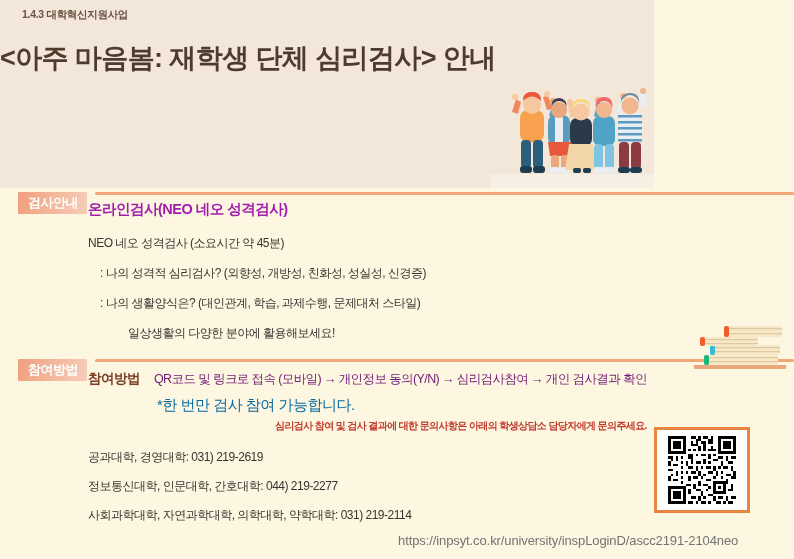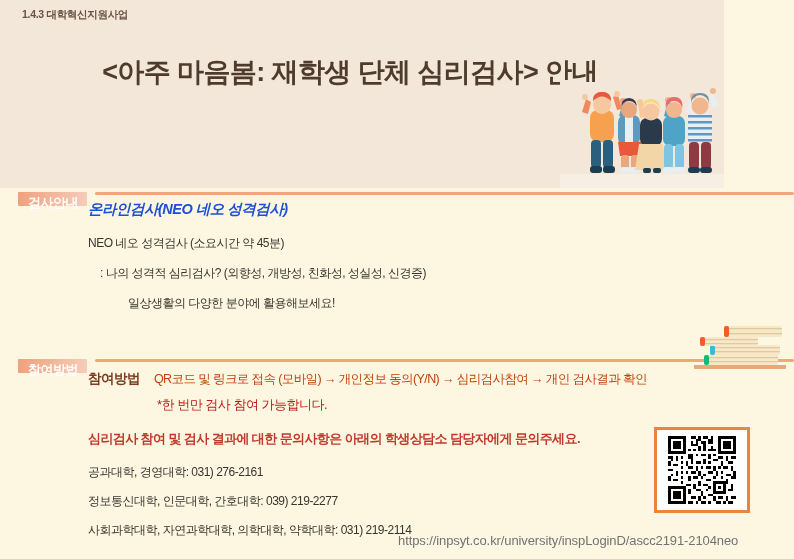--- a/index.html
+++ b/index.html
@@ -14,38 +14,38 @@
     font-family: "Liberation Sans", "DejaVu Sans", sans-serif;
     background: #fdf6e0;
     position: relative;
     -webkit-font-smoothing: antialiased;
   }
 
   
   .header-band {
     position: absolute;
     left: 0; top: 0;
-    width: 724px;
+    width: 654px;
     height: 188px;
     background: #f3e7da;
     overflow: hidden;
   }
   .kicker {
     position: absolute;
     left: 22px; top: 8px;
     font-size: 10.5px;
     font-weight: 700;
     color: #6a5244;
     letter-spacing: -0.3px;
   }
   .main-title {
     position: absolute;
-    left: 0; top: 54px;
+    left: 0; top: 40px;
     width: 700px;
-    text-align: center;
+    text-align: left;
     font-size: 27px;
     font-weight: 700;
     color: #4e3b2e;
     letter-spacing: -0.6px;
     white-space: nowrap;
   }
 
   
   .people-art {
     position: absolute;
@@ -60,44 +60,43 @@
     height: 3px;
     background: #f0a878;
     border-radius: 2px;
   }
   .rule.one  { left: 95px;  top: 192px; width: 699px; }
   .rule.two  { left: 95px;  top: 359px; width: 699px; }
 
   
   .badge {
     position: absolute;
-    height: 14px;
+    height: 22px;
     line-height: 22px;
     padding: 0 9px 0 10px;
     font-size: 13px;
     font-weight: 700;
     color: #ffffff;
     letter-spacing: -0.5px;
     background: linear-gradient(100deg, #f0a07e 0%, #f3b99e 55%, #f6cdba 100%);
     border-radius: 1px 1px 1px 1px;
     white-space: nowrap;
     box-sizing: border-box;
   }
   .badge.b1 { left: 18px; top: 192px; }
   .badge.b2 { left: 18px; top: 359px; }
 
   
   .section { position: absolute; left: 88px; }
   .sec-head {
     font-size: 14.5px;
     font-weight: 700;
-    color: #1d4ed8;
+    color: #a21caf;
     letter-spacing: -0.5px;
     white-space: nowrap;
-    font-style: italic;
   }
   .line {
     font-size: 12px;
     color: #3a3330;
     letter-spacing: -0.5px;
     white-space: nowrap;
   }
   .line.indent  { padding-left: 12px; }
   .line.indent2 { padding-left: 40px; }
 
@@ -114,37 +113,38 @@
     white-space: nowrap;
   }
   .howto-label {
     font-size: 13.5px;
     font-weight: 700;
     color: #7a3d22;
     letter-spacing: -0.5px;
   }
   .howto-steps {
     font-size: 12.5px;
-    color: #c2410c;
+    color: #701a75;
     letter-spacing: -0.6px;
   }
   .howto-note {
     margin-top: 8px;
     padding-left: 69px;
-    font-size: 13px;
-    color: #b91c1c;
+    font-size: 15px;
+    color: #0369a1;
     letter-spacing: -0.5px;
   }
   .notice {
-    margin-top: 16px;
-    font-size: 13px;
+    margin-top: 4px;
+    font-size: 10px;
     font-weight: 700;
     color: #c0392b;
     letter-spacing: -0.6px;
     white-space: nowrap;
+    text-align: right;
   }
   .contact-list { margin-top: 16px; }
   .contact-list .line { margin-bottom: 12px; }
 
   
   .books-art {
     position: absolute;
     right: 8px;
     top: 322px;
     width: 92px;
@@ -264,20 +264,21 @@
 <div class="rule one"></div>
 <div class="rule two"></div>
 
 <div class="badge b1">검사안내</div>
 <div class="badge b2">참여방법</div>
 
 <div class="section" id="survey-section">
   <div class="sec-head">온라인검사(NEO 네오 성격검사)</div>
   <div class="line">NEO 네오 성격검사 (소요시간 약 45분)</div>
   <div class="line indent">: 나의 성격적 심리검사? (외향성, 개방성, 친화성, 성실성, 신경증)</div>
+  <div class="line indent">: 나의 생활양식은? (대인관계, 학습, 과제수행, 문제대처 스타일)</div>
   <div class="line indent2">일상생활의 다양한 분야에 활용해보세요!</div>
 </div>
 
 <svg class="books-art" viewBox="0 0 92 50" xmlns="http://www.w3.org/2000/svg">
   <rect x="0" y="43" width="92" height="4" fill="#e8a87c"></rect>
 
   <g>
     <rect x="10" y="33" width="74" height="10" rx="2" fill="#f7e8c8"></rect>
     <rect x="10" y="33" width="5" height="10" rx="2" fill="#19b87a"></rect>
     <rect x="15" y="35" width="69" height="1.3" fill="#e0c9a0"></rect>
@@ -309,22 +310,22 @@
 <div class="section" id="howto-section">
   <div class="howto-row">
     <span class="howto-label">참여방법</span>
     <span class="howto-steps">QR코드 및 링크로 접속 (모바일) → 개인정보 동의(Y/N) → 심리검사참여 → 개인 검사결과 확인</span>
   </div>
   <div class="howto-note">*한 번만 검사 참여 가능합니다.</div>
 
   <div class="notice">심리검사 참여 및 검사 결과에 대한 문의사항은 아래의 학생상담소 담당자에게 문의주세요.</div>
 
   <div class="contact-list">
-    <div class="line">공과대학, 경영대학: 031) 276-2161</div>
-    <div class="line">정보통신대학,  인문대학, 간호대학: 039) 219-2277</div>
+    <div class="line">공과대학, 경영대학: 031) 219-2619</div>
+    <div class="line">정보통신대학,  인문대학, 간호대학: 044) 219-2277</div>
     <div class="line">사회과학대학,  자연과학대학,  의학대학, 약학대학: 031) 219-2114</div>
   </div>
 </div>
 
 <div class="qr-wrap">
   <svg viewBox="0 0 29 29" shape-rendering="crispEdges" xmlns="http://www.w3.org/2000/svg">
     <rect width="29" height="29" fill="#ffffff"></rect>
     <g fill="#000000">
 
       <rect x="1" y="1" width="7" height="1"></rect>

